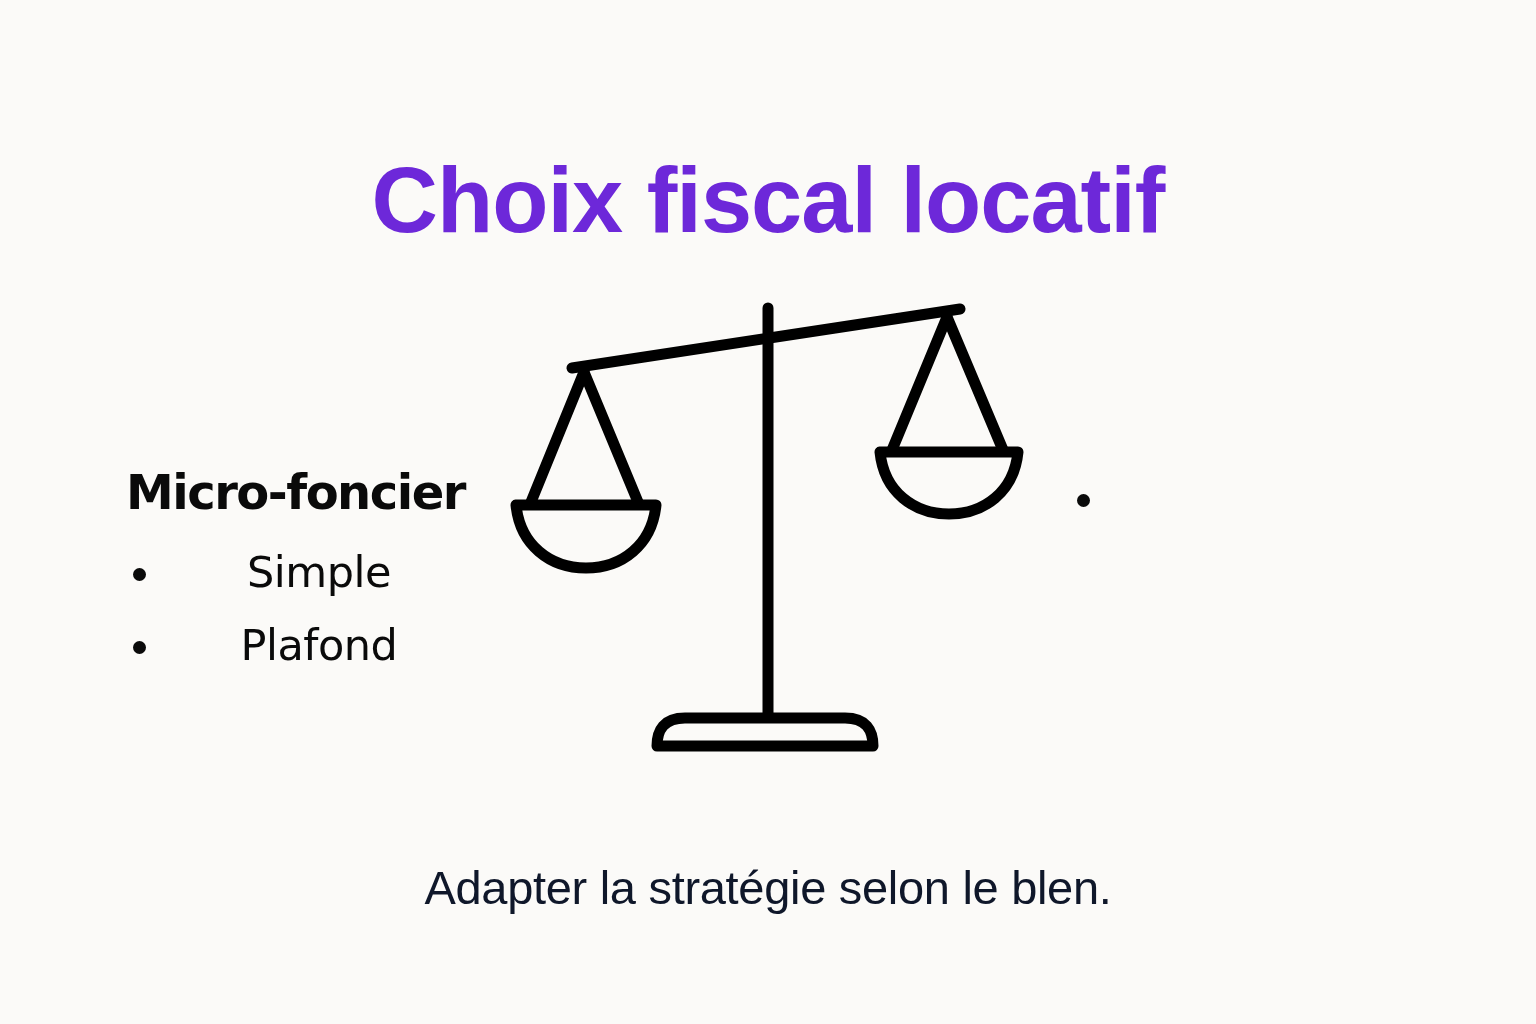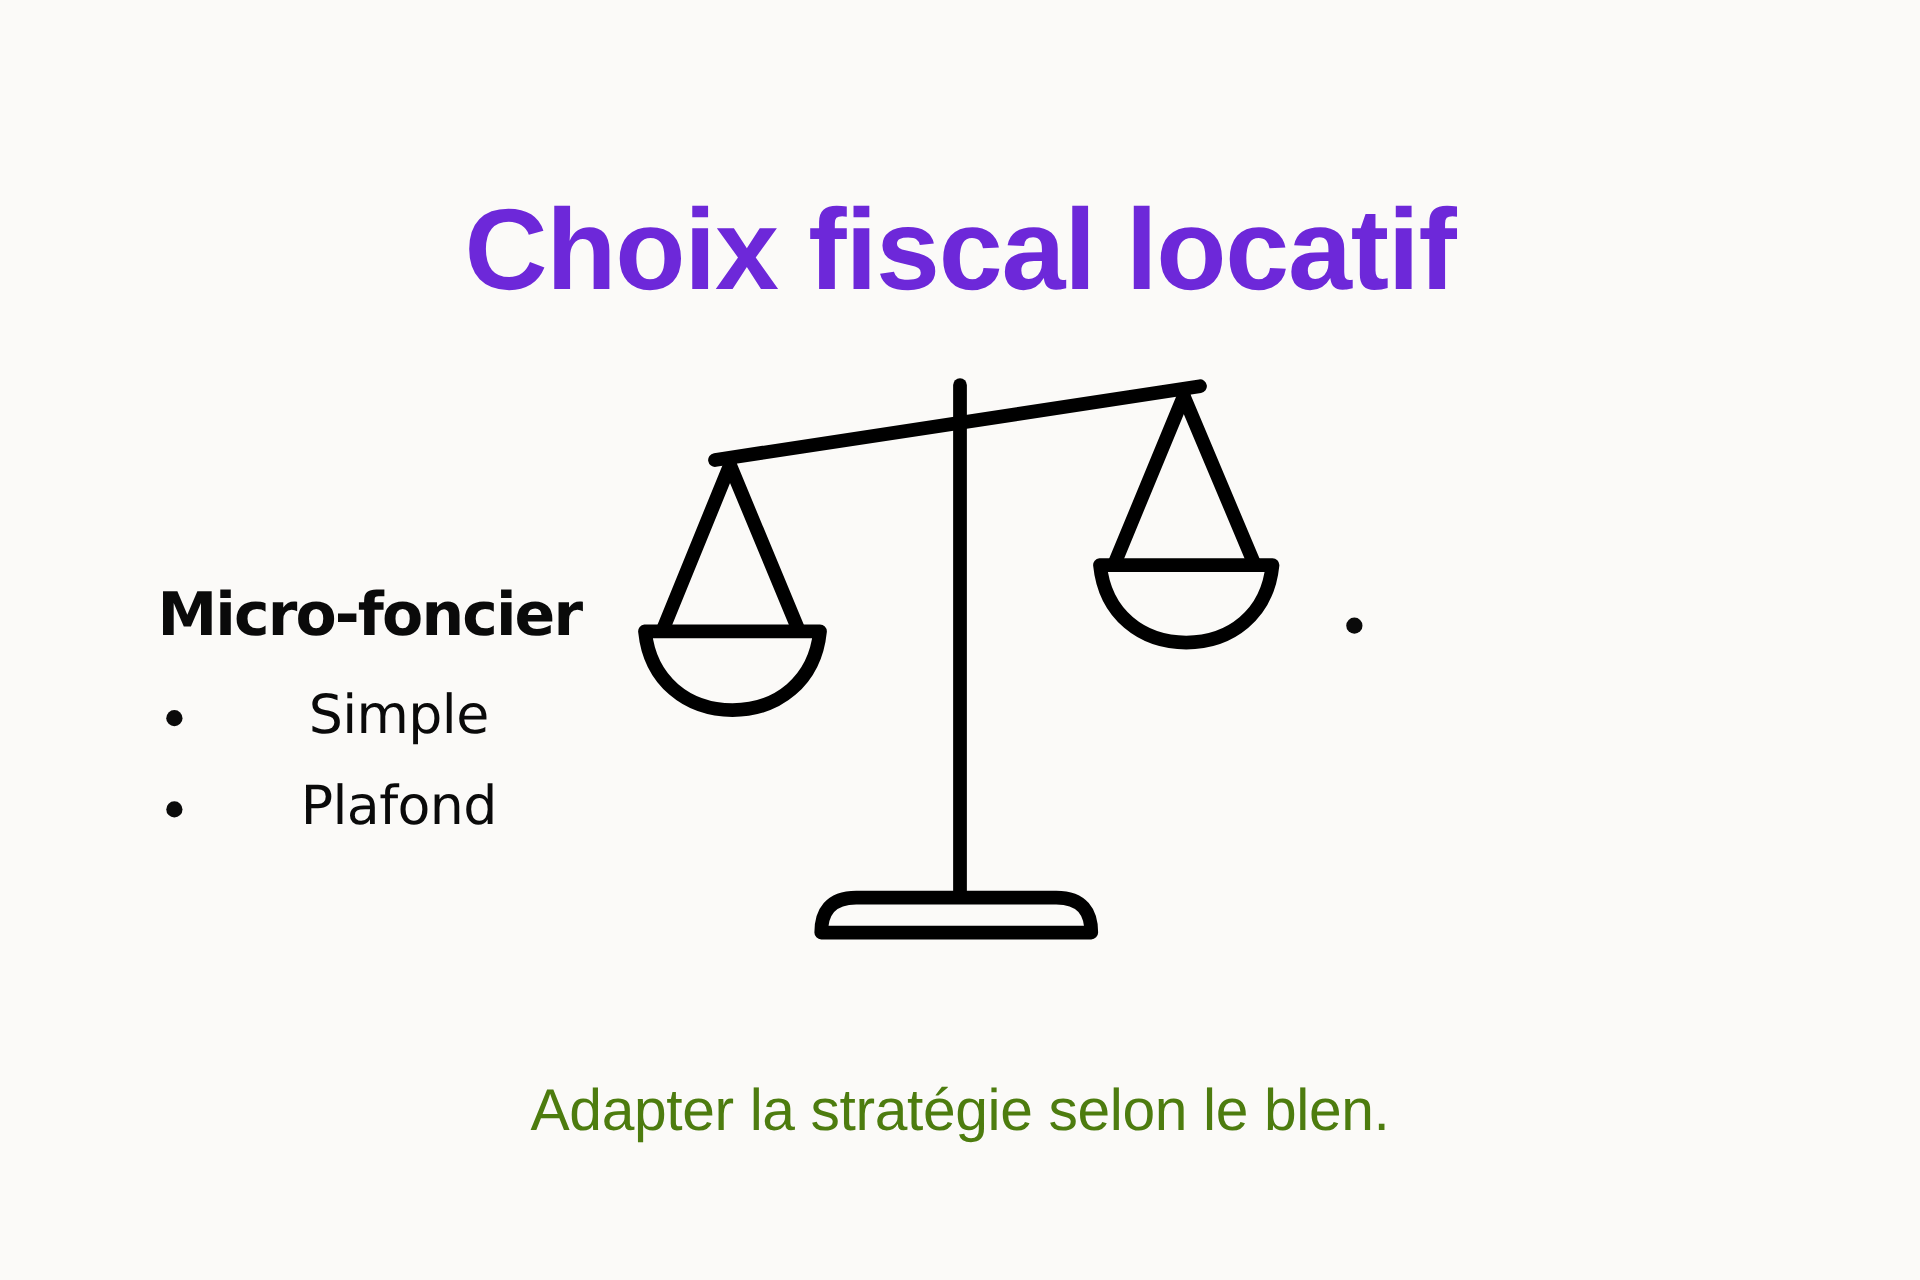--- a/index.html
+++ b/index.html
@@ -55,21 +55,21 @@
     background: #0a0a0a;
   }
   .scale-svg { position: absolute; left: 0; top: 0; }
   .caption {
     position: absolute;
     left: 0; right: 0;
     top: 860px;
     text-align: center;
     font-family: "Liberation Sans", sans-serif;
     font-size: 47px;
-    color: #4d7c0f;
+    color: #0f172a;
     letter-spacing: -0.3px;
   }
 </style>
 </head>
 <body>
 
 <h1 class="title">Choix fiscal locatif</h1>
 
 <svg class="scale-svg" width="1536" height="1024" viewBox="0 0 1536 1024">
   <g fill="none" stroke="#000" stroke-width="11" stroke-linecap="round" stroke-linejoin="round">

